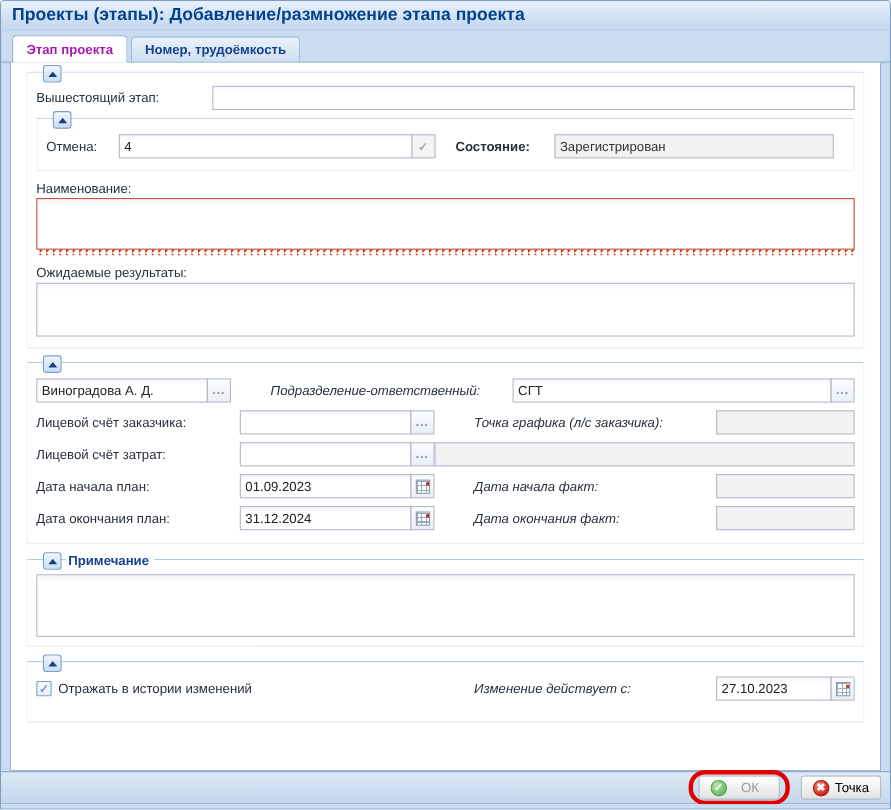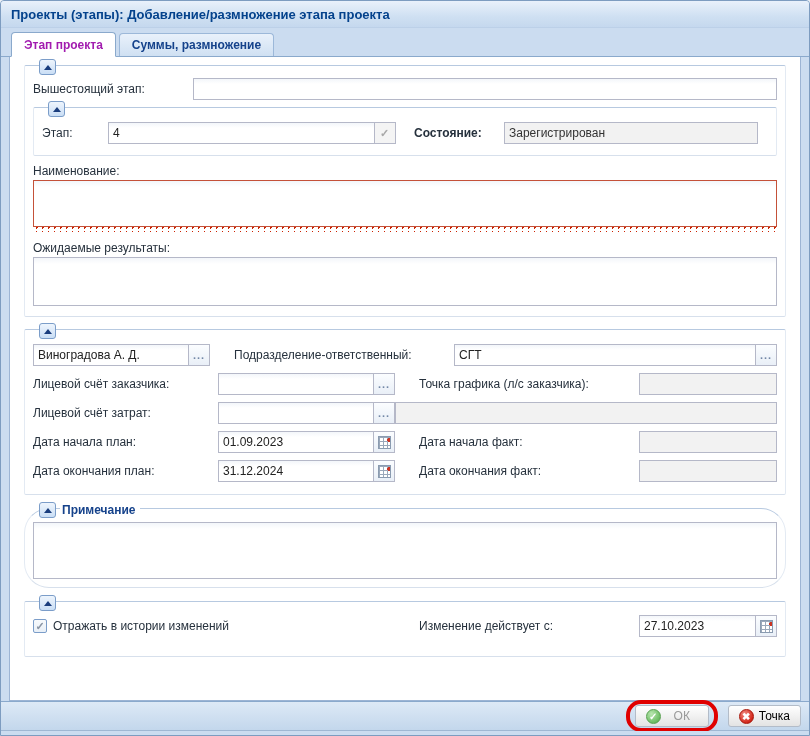--- a/index.html
+++ b/index.html
@@ -7,21 +7,21 @@
   body { font-family: "Liberation Sans", sans-serif; font-size:12px; color:#222; }
 
   .window {
     width:810px; height:736px; margin:0 auto; position:relative;
     background:#cbdcf0; border:1px solid #7d9cc0; border-radius:4px 4px 0 0;
     display:flex; flex-direction:column; overflow:hidden;
   }
   .titlebar {
     height:27px; flex:0 0 27px; display:flex; align-items:center; padding:0 10px;
     background:linear-gradient(#e9f1fb,#cfe0f2 60%,#c5d8ee);
-    color:#04428c; font-weight:bold; font-size:13px;
+    color:#04428c; font-weight:bold; font-size:16px;
     border-bottom:1px solid #bcd0e8;
   }
   .tabbar {
     flex:0 0 28px; display:flex; align-items:flex-end; padding:4px 0 0 10px; gap:3px;
     border-bottom:1px solid #8aa9cc;
   }
   .tab {
     height:23px; display:flex; align-items:center; padding:0 12px;
     font-weight:bold; border:1px solid #9cb8d9; border-bottom:none;
     border-radius:4px 4px 0 0; cursor:pointer;
@@ -95,21 +95,21 @@
     background-image:linear-gradient(#f3f6fa 0px, #ffffff 6px); outline:none; display:block;
   }
   textarea.invalid { border:1px solid #c45139; }
   .zigzag {
     height:5px; width:100%; margin-top:0;
     background:
       linear-gradient(135deg, #cc2200 25%, transparent 25%) -3px 0/6px 6px repeat-x,
       linear-gradient(45deg,  #cc2200 25%, transparent 25%) -3px 0/6px 6px repeat-x;
   }
 
-  .gap-r { margin-left:24px; }
+  .gap-r { margin-left:36px;font-style:italic; }
 
   
   .cbwrap { display:flex; align-items:center; gap:6px; }
   .checkbox {
     width:14px; height:14px; border:1px solid #7b9dc9; border-radius:2px;
     background:linear-gradient(#f7fafd,#e8eff7);
     display:flex; align-items:center; justify-content:center;
     color:#8a95a5; font-size:11px; font-weight:bold; cursor:pointer;
   }
 
@@ -148,21 +148,21 @@
 
   <div class="titlebar">
     <span>Проекты (этапы): Добавление/размножение этапа проекта</span>
   </div>
 
   <div class="tabbar">
     <div class="tab active">
       <span>Этап проекта</span>
     </div>
     <div class="tab">
-      <span>Суммы, размножение</span>
+      <span>Номер, трудоёмкость</span>
     </div>
   </div>
 
   <div class="panel">
 
     <div class="fs" style="padding-bottom:10px;">
       <div class="fs-head">
         <div class="fs-toggle">
             <span class="tri"></span>
           </div>
@@ -175,21 +175,21 @@
         </div>
       </div>
 
       <div class="fs" style="margin:4px 0 8px; padding-bottom:9px;">
         <div class="fs-head">
           <div class="fs-toggle">
               <span class="tri"></span>
             </div>
         </div>
         <div class="frow" style="margin-bottom:2px;">
-          <span class="lbl w-lbl-num">Этап:</span>
+          <span class="lbl w-lbl-num">Отмена:</span>
           <div class="fieldwrap" style="width:288px;flex:0 0 288px;">
             <input class="txt" value="4" style="">
             <span class="trigger disabled">✓</span>
           </div>
           <span class="lbl w-lbl-st" style="margin-left:18px;font-weight:bold;">Состояние:</span>
           <div class="fieldwrap" style="flex:1;margin-right:10px;">
             <input class="txt readonly" readonly="" value="Зарегистрирован" style="">
           </div>
         </div>
       </div>
@@ -266,21 +266,21 @@
               <span class="cal-glyph"></span>
             </span>
         </div>
         <span class="lbl w-lbl-r gap-r">Дата окончания факт:</span>
         <div class="fieldwrap" style="flex:1;">
           <input class="txt readonly" readonly="" value="" style="">
         </div>
       </div>
     </div>
 
-    <div class="fs" style="margin-top:13px;border-radius:25px;">
+    <div class="fs" style="margin-top:13px;">
       <div class="fs-head">
         <div class="fs-toggle">
             <span class="tri"></span>
           </div>
         <span class="fs-legend">Примечание</span>
       </div>
       <textarea class="area" rows="4" style="height: 57px; margin-top: 3px;"></textarea>
     </div>
 
     <div class="fs" style="margin-top:13px; padding-bottom:12px;">

